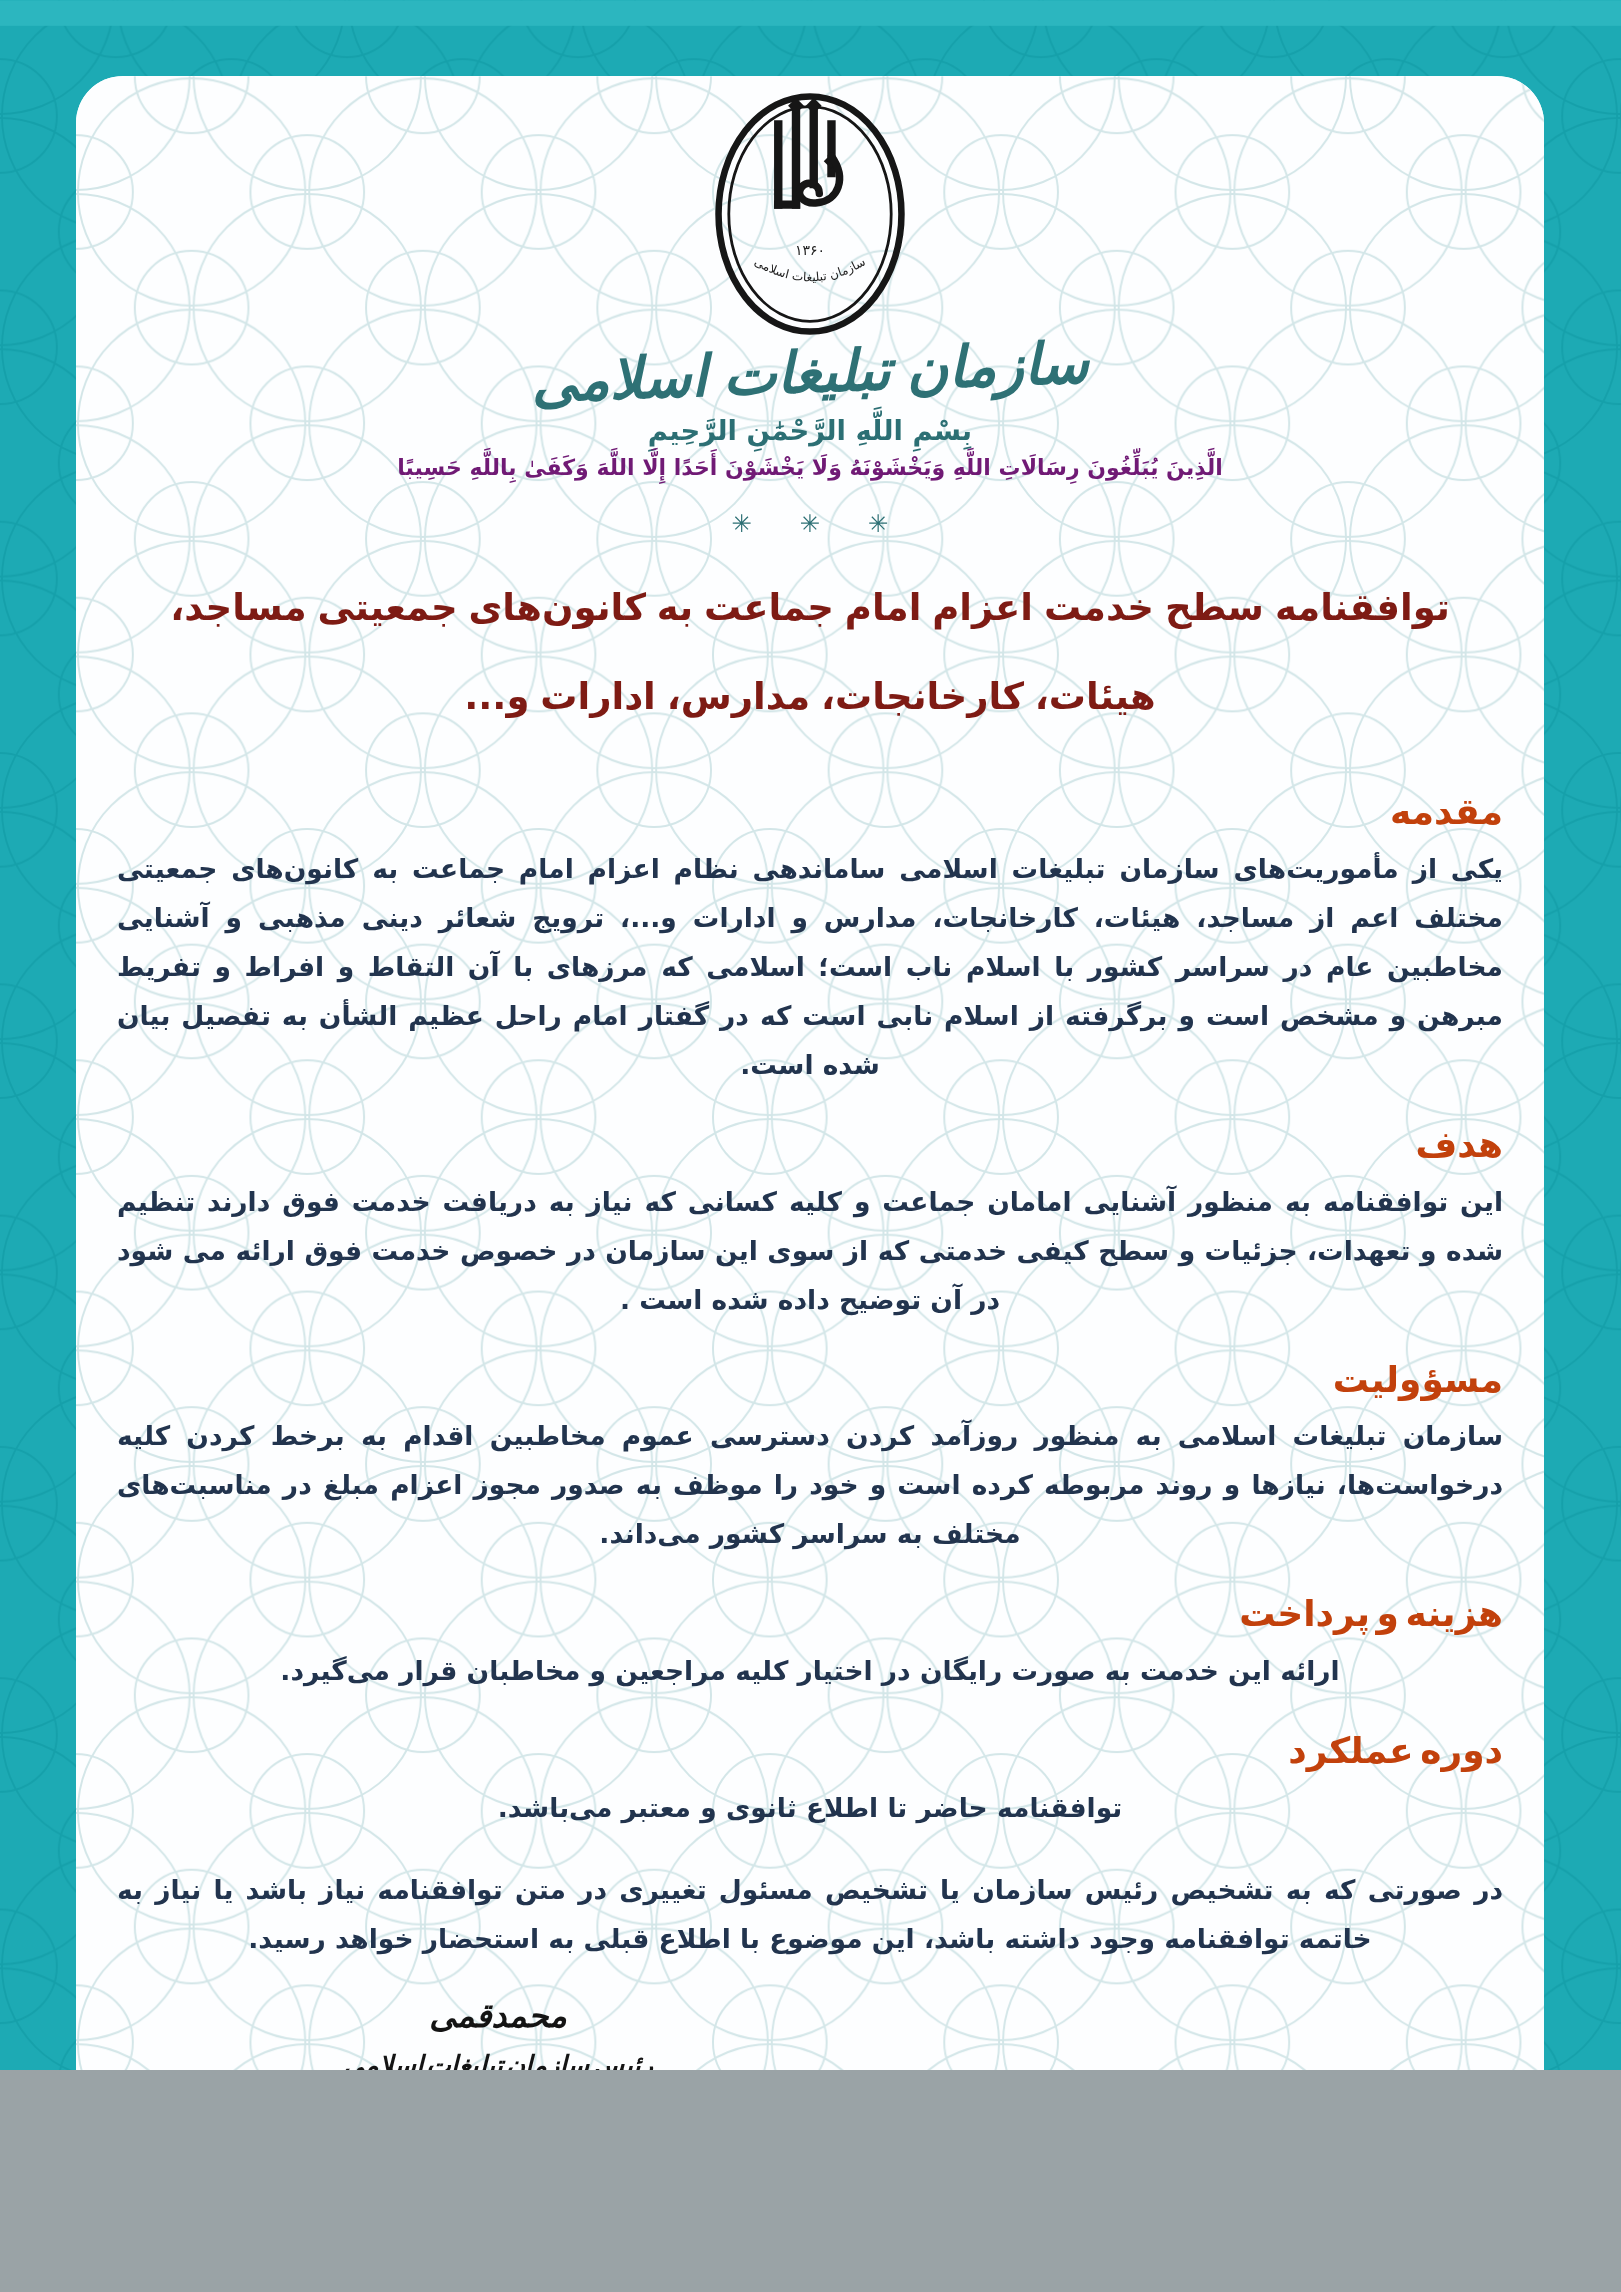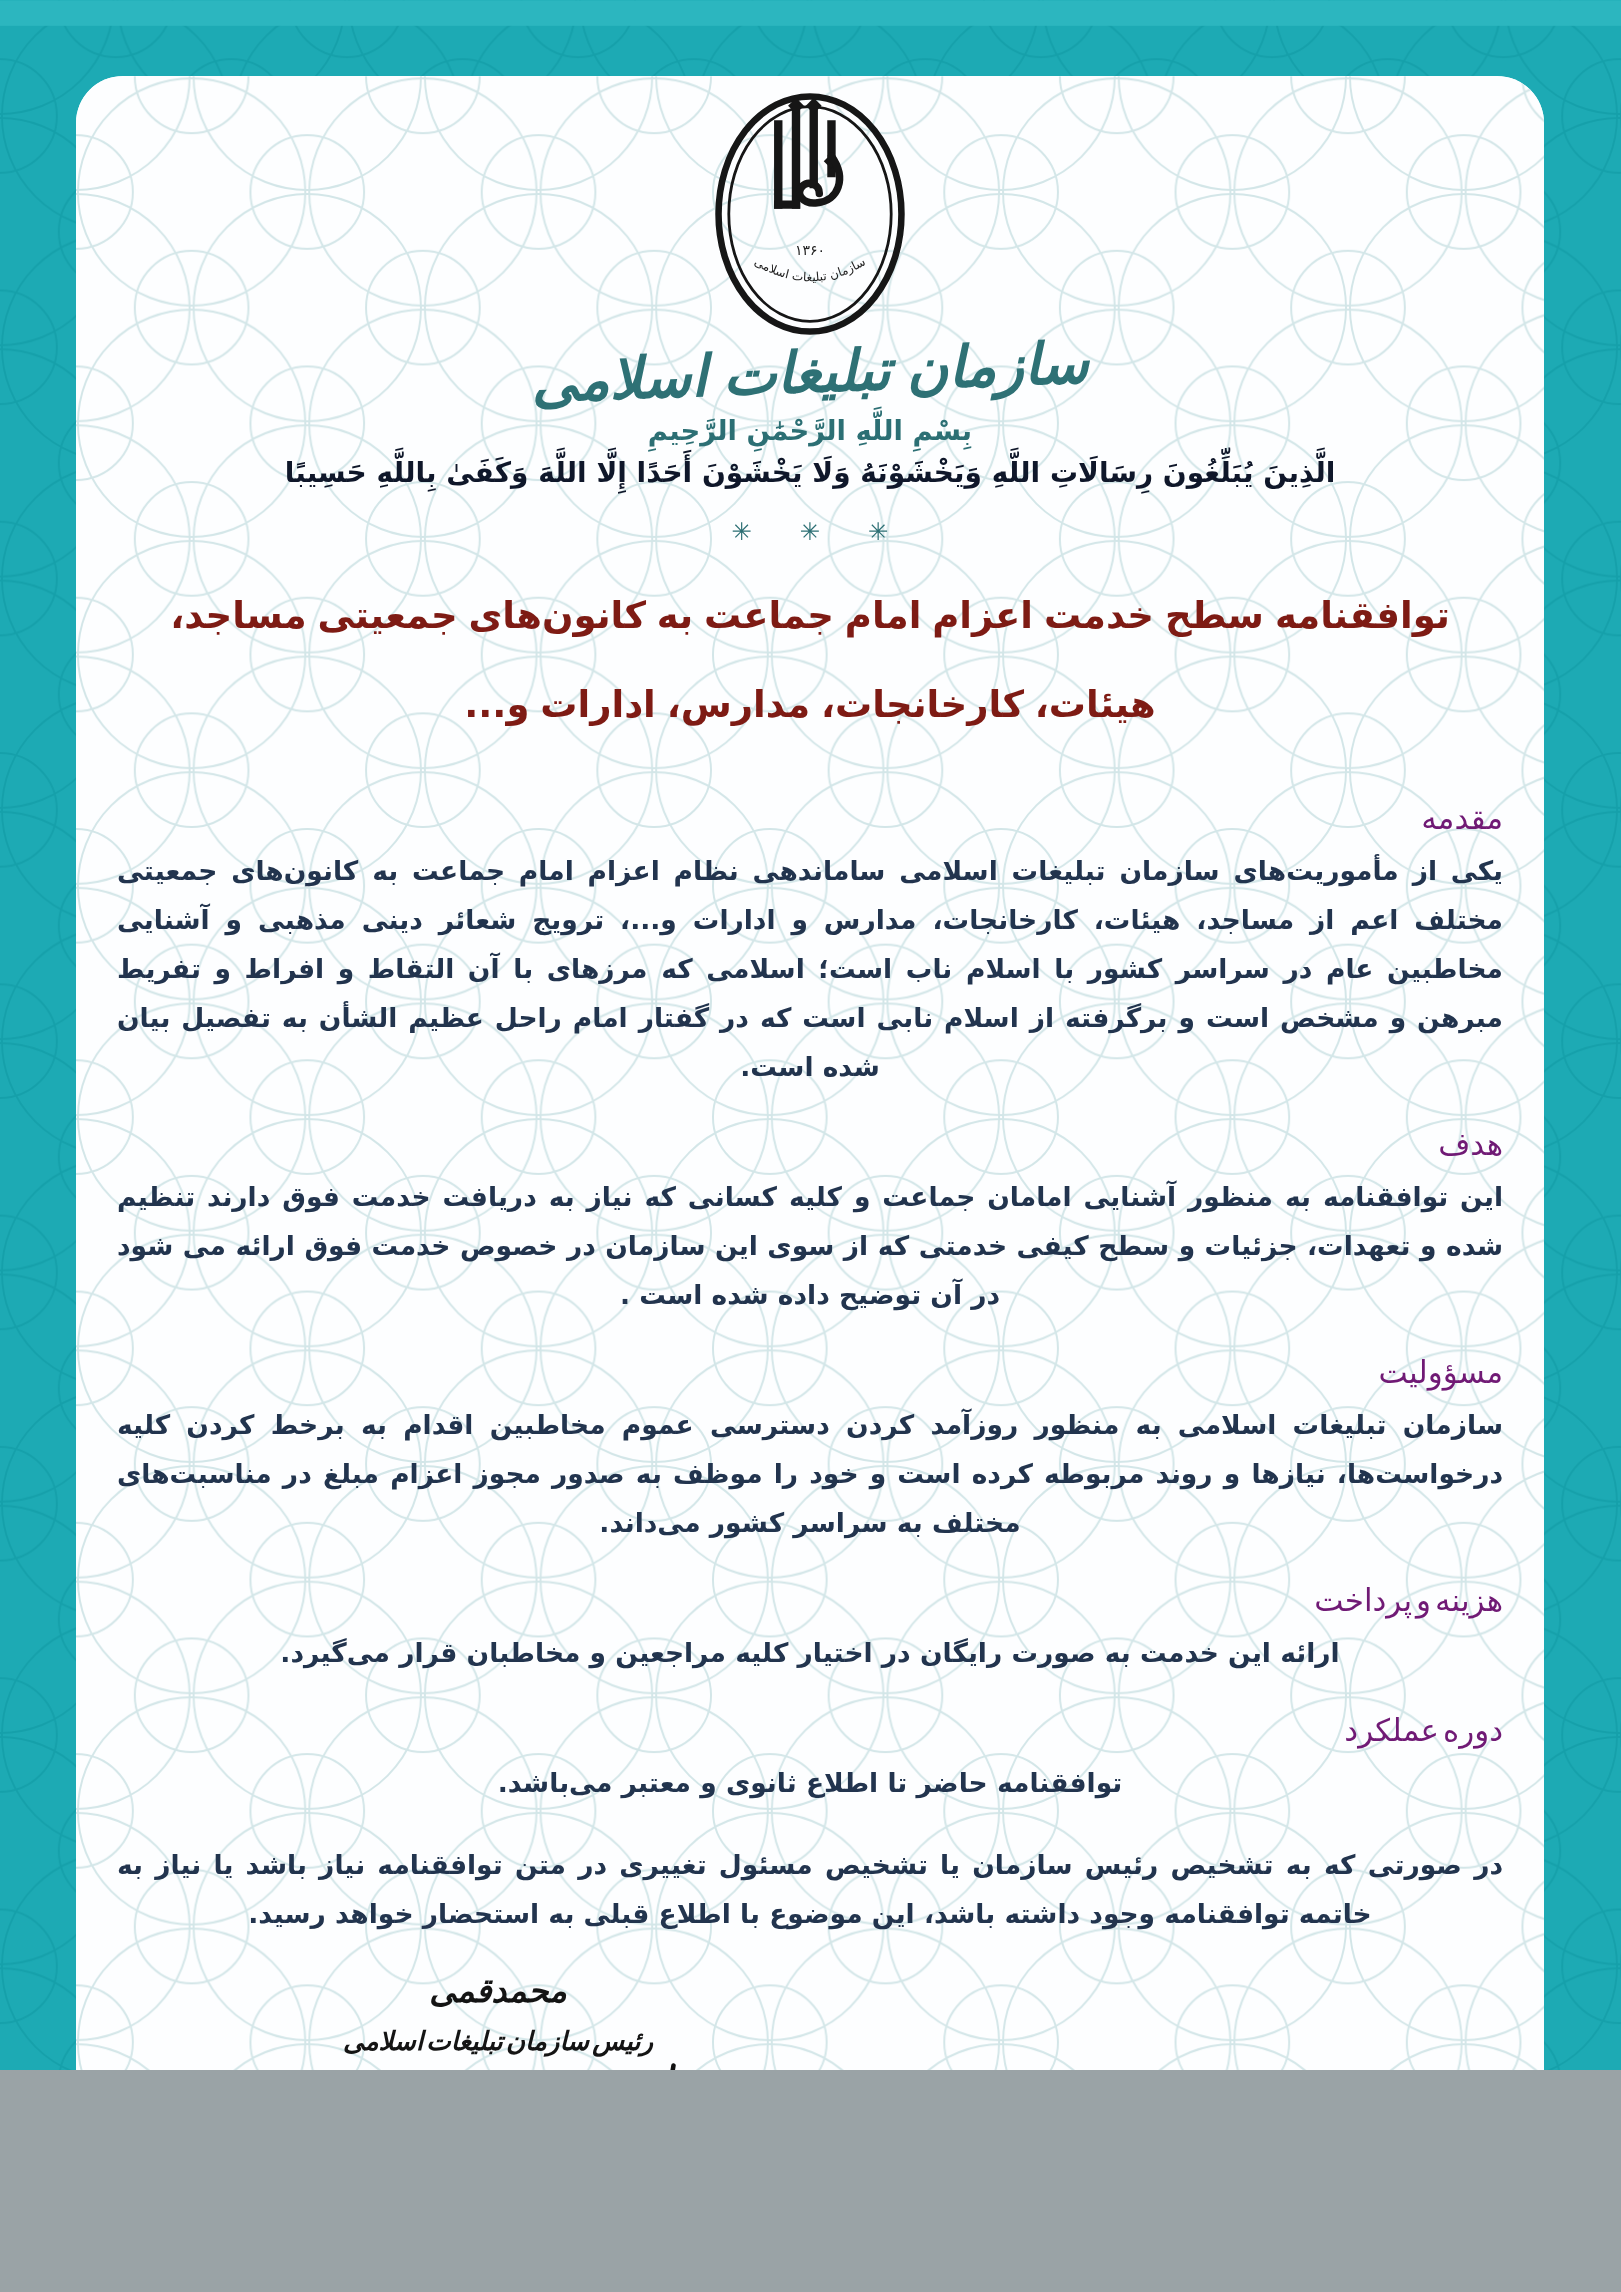--- a/index.html
+++ b/index.html
@@ -23,37 +23,37 @@
   .emblem-wrap svg { display:block; margin:0 auto; }
   .org-calligraphy {
     margin-top:0; color:#2e7175; font-size:57px; font-weight:bold;
     font-style:italic; transform:rotate(-2deg); line-height:1.15;
     word-spacing:-3.9px;
   }
   .bismillah {
     margin-top:7.8px; color:#2c6f74; font-size:27.4px; font-weight:bold; line-height:1.3;
   }
   .verse {
-    margin-top:3.9px; color:#0f172a; font-size:28px; font-weight:bold;
+    margin-top:3.9px; color:#701a75; font-size:22px; font-weight:bold;
     line-height:1.4; white-space:nowrap;
   }
   .separator {
     margin-top:25.5px; color:#2c6f74; font-size:24.5px; font-weight:bold;
     letter-spacing:19.6px; padding-left:19.6px;
   }
   .doc-title {
     color:#7e1b14; font-weight:bold; font-size:37px; line-height:1.25;
     white-space:nowrap; word-spacing:-2px;
   }
   .doc-title .t1 { margin-top:47px; }
   .doc-title .t2 { margin-top:43px; }
   .sections { margin-top:69px; }
   .section { margin-bottom:33px; }
   .sec-heading {
-    text-align:right; color:#701a75; font-size:31px; font-weight:normal;
+    text-align:right; color:#c2410c; font-size:36px; font-weight:bold;
     word-spacing:-5.9px; margin-bottom:7.8px; line-height:1.3;
   }
   .sec-body {
     color:#22344e; font-size:26.5px; font-weight:bold; line-height:1.85;
     text-align:justify; text-align-last:center;
   }
   .signature-area {
     width:470px; margin:25.5px auto 0; transform:translateX(-312px);
     display:flex; flex-direction:column; align-items:center;font-style:italic;
   }

